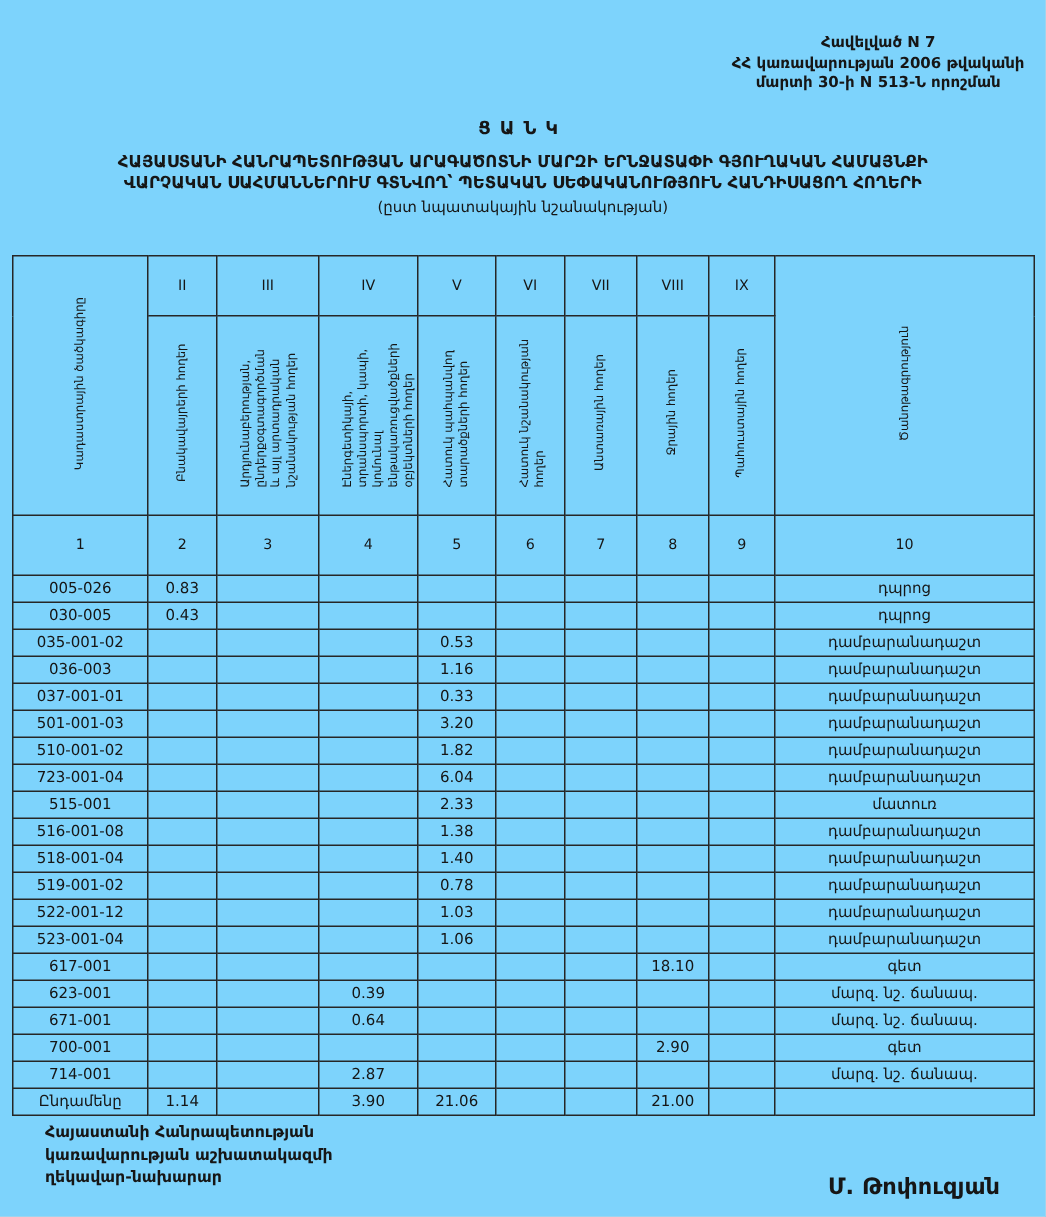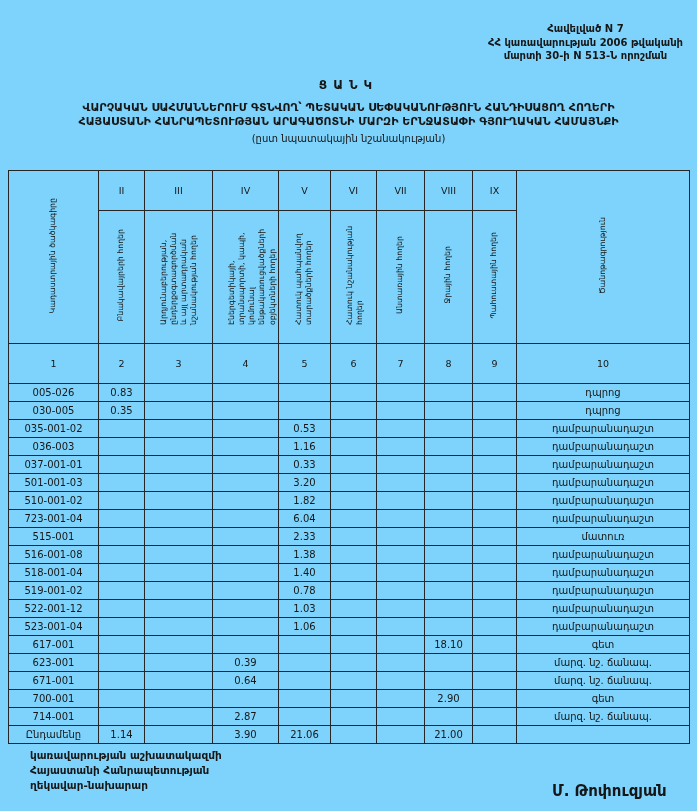--- a/index.html
+++ b/index.html
@@ -112,22 +112,22 @@
 
   <div class="appendix">
     <div>Հավելված N 7</div>
     <div>ՀՀ կառավարության 2006 թվականի</div>
     <div>մարտի 30-ի N 513-Ն որոշման</div>
   </div>
 
   <div class="doc-type">ՑԱՆԿ</div>
 
   <div class="title">
+    <div>ՀԱՅԱՍՏԱՆԻ ՀԱՆՐԱՊԵՏՈՒԹՅԱՆ ԱՐԱԳԱԾՈՏՆԻ ՄԱՐԶԻ ԵՐՆՋԱՏԱՓԻ ԳՅՈՒՂԱԿԱՆ ՀԱՄԱՅՆՔԻ</div>
     <div>ՎԱՐՉԱԿԱՆ ՍԱՀՄԱՆՆԵՐՈՒՄ ԳՏՆՎՈՂ՝ ՊԵՏԱԿԱՆ ՍԵՓԱԿԱՆՈՒԹՅՈՒՆ ՀԱՆԴԻՍԱՑՈՂ ՀՈՂԵՐԻ</div>
-    <div>ՀԱՅԱՍՏԱՆԻ ՀԱՆՐԱՊԵՏՈՒԹՅԱՆ ԱՐԱԳԱԾՈՏՆԻ ՄԱՐԶԻ ԵՐՆՋԱՏԱՓԻ ԳՅՈՒՂԱԿԱՆ ՀԱՄԱՅՆՔԻ</div>
   </div>
 
   <div class="subtitle">(ըստ նպատակային նշանակության)</div>
 
   <table class="land-table">
     <colgroup>
       <col style="width:90px">
         <col style="width:46px">
         <col style="width:68px">
         <col style="width:66px">
@@ -202,21 +202,21 @@
           <td class="c-num"></td>
           <td class="c-num"></td>
           <td class="c-num"></td>
           <td class="c-num"></td>
           <td class="c-num"></td>
           <td class="c-num"></td>
           <td class="c-note">դպրոց</td>
         </tr>
         <tr>
           <td class="c-code">030-005</td>
-          <td class="c-num">0.35</td>
+          <td class="c-num">0.43</td>
           <td class="c-num"></td>
           <td class="c-num"></td>
           <td class="c-num"></td>
           <td class="c-num"></td>
           <td class="c-num"></td>
           <td class="c-num"></td>
           <td class="c-num"></td>
           <td class="c-note">դպրոց</td>
         </tr>
         <tr>
@@ -432,20 +432,20 @@
           <td class="c-num"></td>
           <td class="c-num"></td>
           <td class="c-num">21.00</td>
           <td class="c-num"></td>
           <td class="c-note"></td>
         </tr>
       </tbody>
   </table>
 
   <div class="footer-left">
+    <div>Հայաստանի Հանրապետության</div>
     <div>կառավարության աշխատակազմի</div>
-    <div>Հայաստանի Հանրապետության</div>
     <div>ղեկավար-նախարար</div>
   </div>
 
   <div class="signature">Մ. Թոփուզյան</div>
 
 </div>
 
 </body></html>

